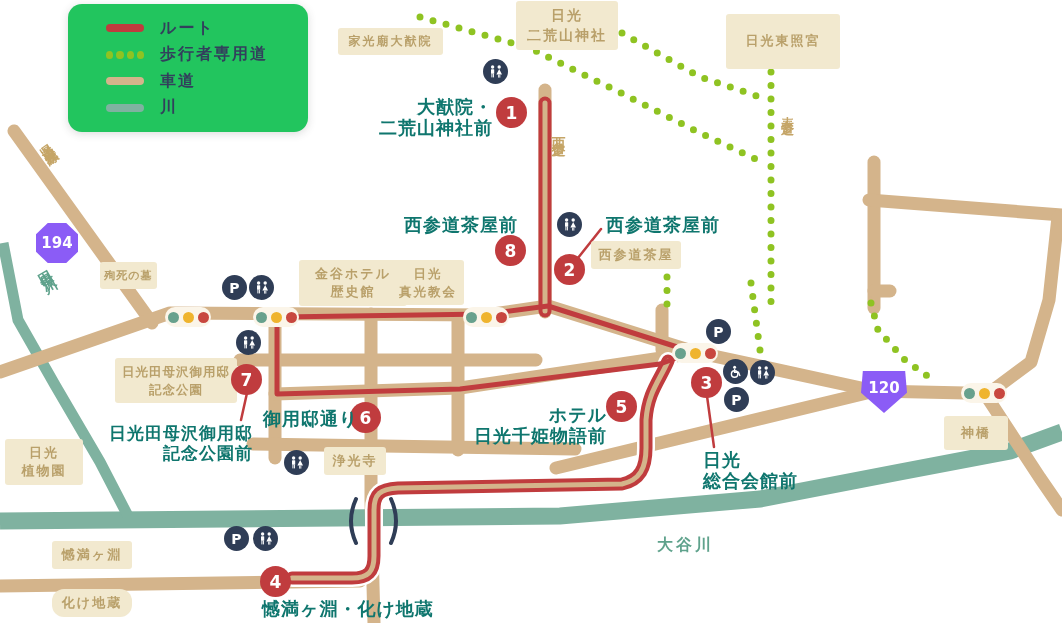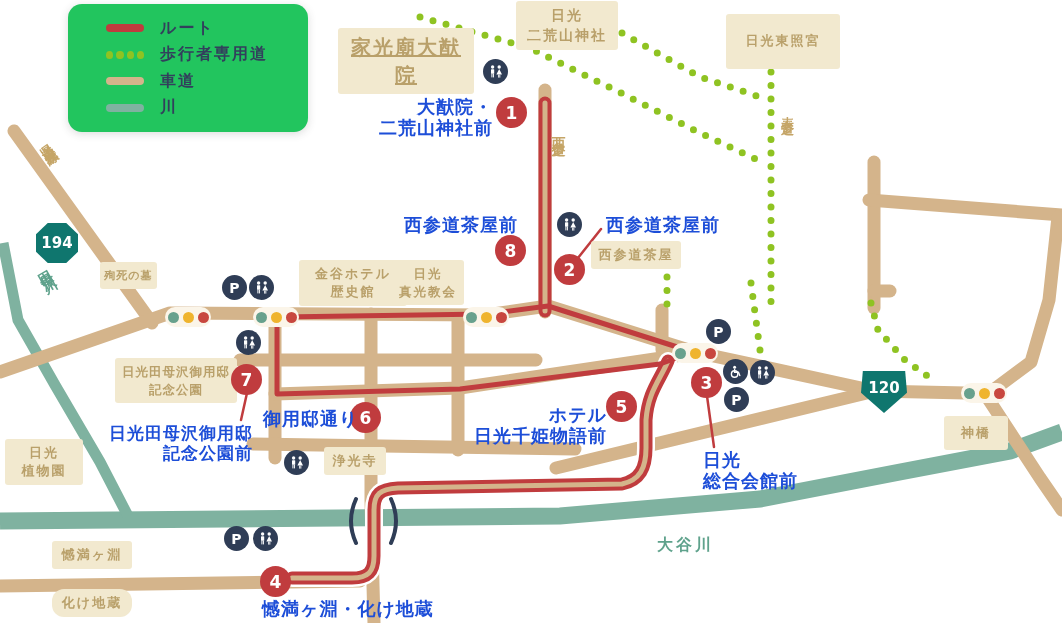--- a/index.html
+++ b/index.html
@@ -5,37 +5,37 @@
   html,body{margin:0;padding:0;background:#fff;}
   #map{position:relative;width:1062px;height:623px;background:#fff;overflow:hidden;
        font-family:"DejaVu Sans","Liberation Sans",sans-serif;}
   #map svg.base{position:absolute;left:0;top:0;}
   
   .pbox{position:absolute;background:#f2e9cf;border-radius:3px;color:#b9a06a;font-weight:bold;
         text-align:center;font-size:13px;line-height:1.4;letter-spacing:2px;
         display:flex;flex-direction:column;justify-content:center;align-items:center;padding:5px 6px;box-sizing:border-box;}
   .pbox span{display:block;}
   
-  .rlabel{position:absolute;color:#1d4ed8;font-weight:bold;font-size:18px;line-height:1.18;letter-spacing:1px;white-space:nowrap;}
+  .rlabel{position:absolute;color:#0f766e;font-weight:bold;font-size:18px;line-height:1.18;letter-spacing:1px;white-space:nowrap;}
   .rlabel span{display:block;}
   .ralign-r{text-align:right;}
   
   .stop{position:absolute;width:31px;height:31px;border-radius:50%;background:#c03c3e;color:#fff;
         font-weight:bold;font-size:17px;display:flex;align-items:center;justify-content:center;}
   
   .nicon{position:absolute;width:25px;height:25px;border-radius:50%;background:#2f3d56;color:#fff;
          display:flex;align-items:center;justify-content:center;font-weight:bold;font-size:14px;}
   .nicon svg{display:block;}
   
   .tl{position:absolute;width:46px;height:20px;background:#fbf5e9;border-radius:10px;
       display:flex;align-items:center;justify-content:center;gap:4px;}
   .tl i{width:11px;height:11px;border-radius:50%;display:block;}
   .tl .g{background:#68a18d;} .tl .y{background:#efb42e;} .tl .r{background:#c8473f;}
   
-  .badge{position:absolute;background:#0f766e;color:#fff;font-weight:bold;display:flex;align-items:center;justify-content:center;}
+  .badge{position:absolute;background:#8b5cf6;color:#fff;font-weight:bold;display:flex;align-items:center;justify-content:center;}
   .badge.oct{width:42px;height:40px;font-size:15px;clip-path:polygon(28% 0,72% 0,100% 28%,100% 72%,72% 100%,28% 100%,0 72%,0 28%);}
   .badge.shield{width:46px;height:42px;font-size:15px;clip-path:polygon(4% 0,96% 0,100% 52%,50% 100%,0 52%);padding-bottom:8px;box-sizing:border-box;}
   
   .tanlbl{position:absolute;color:#c5a567;font-weight:bold;font-size:14px;letter-spacing:3px;}
   .teallbl{position:absolute;color:#5fa28c;font-weight:bold;font-size:16px;letter-spacing:3px;}
   .vtext{writing-mode:vertical-rl;text-orientation:upright;}
   
   #legend{position:absolute;left:68px;top:4px;width:240px;height:128px;background:#22c55e;border-radius:14px;
           box-shadow:0 2px 8px rgba(60,60,60,.18);display:flex;flex-direction:column;justify-content:space-evenly;
           padding:8px 0 8px 38px;box-sizing:border-box;}
@@ -121,21 +121,21 @@
     <div class="lrow">
       <span class="sw road"></span>
       <span class="lt">車道</span>
     </div>
     <div class="lrow">
       <span class="sw river"></span>
       <span class="lt">川</span>
     </div>
   </div>
 
-  <div class="pbox" style="left:338px;top:28px;width:136px;font-size:20px;text-decoration:underline;">
+  <div class="pbox" style="left:338px;top:28px;width:105px;font-size:12px;">
       <span>家光廟大猷院</span>
     </div>
   <div class="pbox" style="left:516px;top:1px;width:102px;font-size:14px;">
       <span>日光</span>
       <span>二荒山神社</span>
     </div>
   <div class="pbox" style="left:726px;top:14px;width:114px;height:55px;">
       <span>日光東照宮</span>
     </div>
   <div class="pbox" style="left:100px;top:262px;width:57px;font-size:11px;letter-spacing:1px;padding:6px 3px;">

